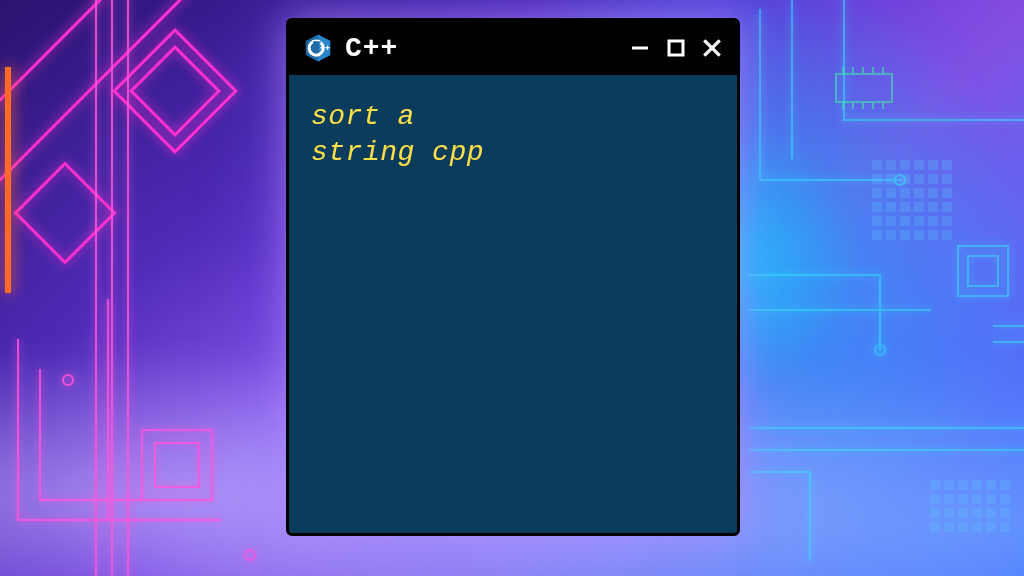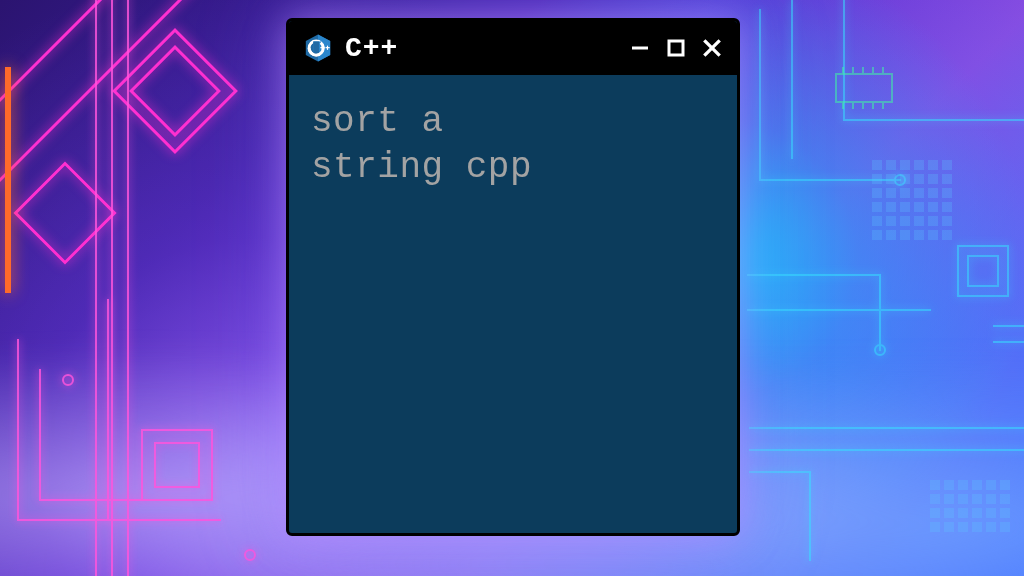--- a/index.html
+++ b/index.html
@@ -107,26 +107,27 @@
       align-items: center;
       justify-content: center;
     }
     .win-btn svg { display: block; }
 
     .content {
       flex: 1;
       padding: 24px 22px;
     }
     .content-text {
-      color: #a3a3a3;
+      color: #fde047;
       font-family: "Courier New", Courier, monospace;
-      font-size: 36px;
+      font-size: 28px;
       line-height: 1.28;
       white-space: pre;
       letter-spacing: 0.5px;
+      font-style: italic;
     }
   </style>
 </head>
 <body>
 
 <div class="bg"></div>
 
 <svg class="circuits" viewBox="0 0 1024 576">
 
   <g class="magenta">

